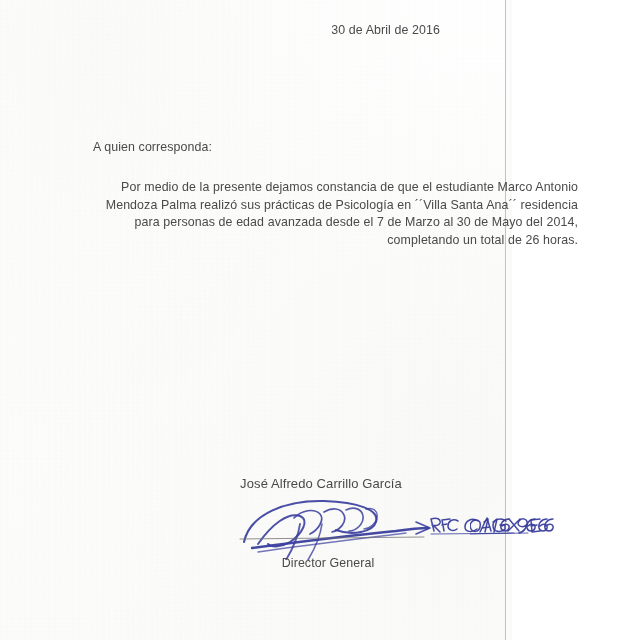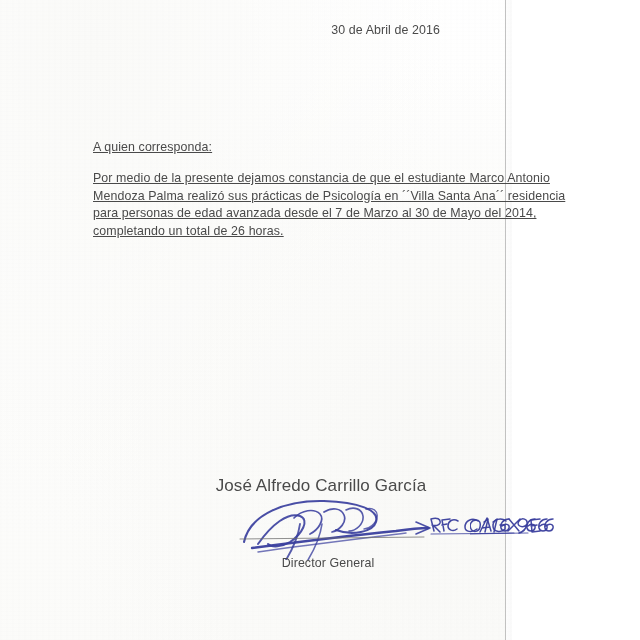--- a/index.html
+++ b/index.html
@@ -57,21 +57,20 @@
       repeating-linear-gradient(90deg, rgba(0,0,0,.010) 0px, rgba(0,0,0,0) 3px, rgba(0,0,0,0) 6px);
   }
 
   
   .doc-text {
     color: #4a4a4a;
     font-size: 12.4px;
     line-height: 17.6px;
     letter-spacing: .1px;
     white-space: pre-line;
-    text-decoration: underline;
   }
 
   .date-line {
     position: absolute;
     top: 23px;
     right: 72px;
     color: #4a4a4a;
     font-size: 12.4px;
     letter-spacing: .1px;
   }
@@ -80,35 +79,35 @@
     position: absolute;
     left: 93px;
     top: 139px;
   }
 
   .para {
     position: absolute;
     left: 93px;
     width: 485px;
   }
-  .para-1 { top: 170px; }
+  .para-1 { top: 179px; text-align: right; }
   .para-2 { top: 279px; }
   .para-3 { top: 341px; }
 
   
   .sig-block {
     position: absolute;
     left: 0;
     top: 476px;
     width: 640px;
   }
   .sig-name {
     text-align: center;
     color: #4a4a4a;
-    font-size: 17px;
+    font-size: 13px;
     letter-spacing: .1px;
     padding-left: 2px;
   }
   .sig-art {
     position: absolute;
     left: 228px;
     top: 22px;
     width: 320px;
     height: 62px;
   }

